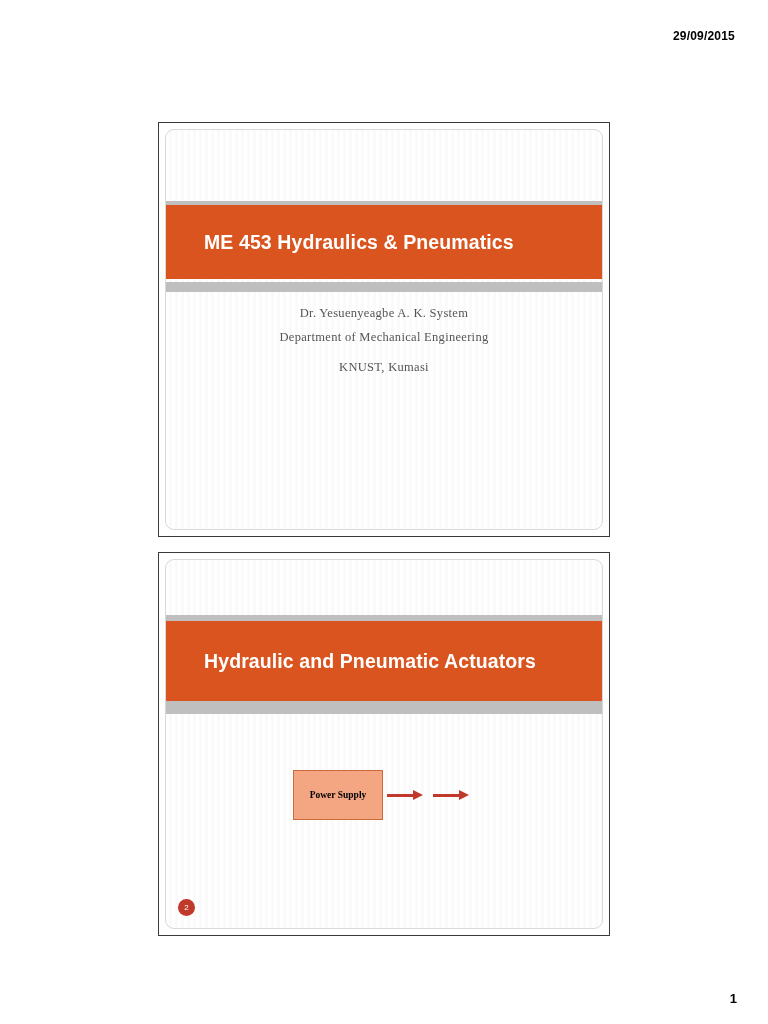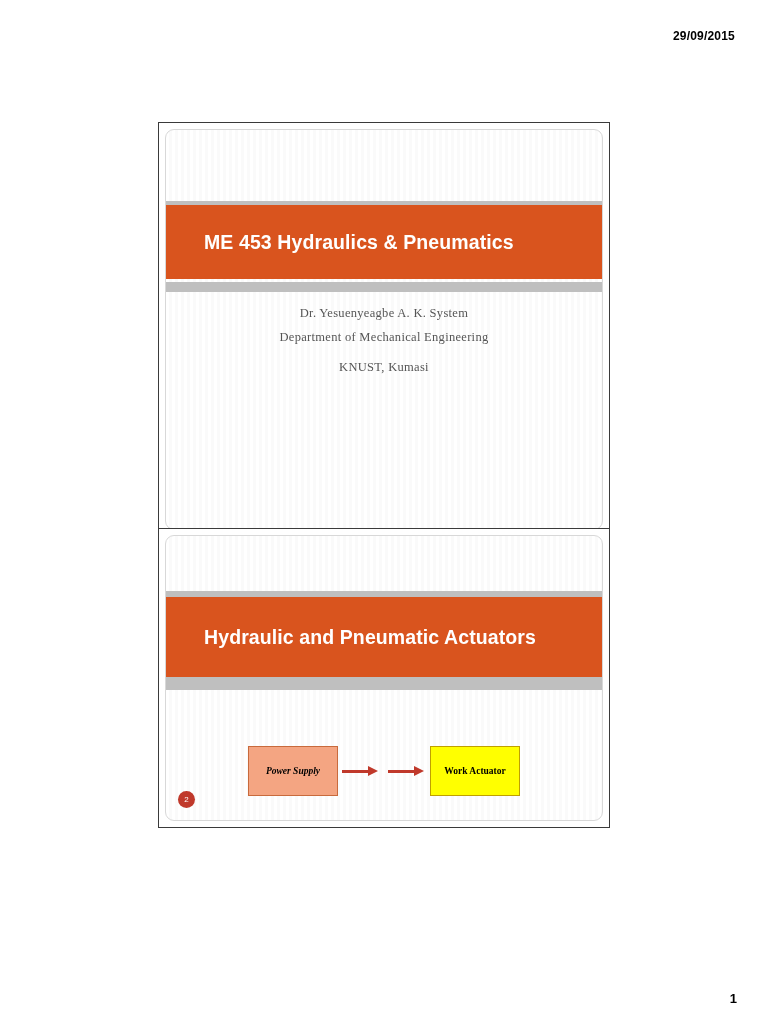--- a/index.html
+++ b/index.html
@@ -39,21 +39,21 @@
   .slide {
     position: absolute;
     left: 158px;
     width: 452px;
     border: 1px solid #3a3a3a;
     background: #ffffff;
     box-sizing: border-box;
     overflow: hidden;
   }
   .slide-1 { top: 122px; height: 415px; }
-  .slide-2 { top: 528px; height: 300px; padding-left: 37px; }
+  .slide-2 { top: 552px; height: 384px; padding-left: 37px; }
 
   
   .slide-inner {
     position: absolute;
     left: 6px;
     top: 6px;
     right: 6px;
     bottom: 6px;
     border: 1px solid #d8d8d8;
     border-radius: 9px;
@@ -133,21 +133,20 @@
     text-align: center;
     font-family: "Liberation Serif", serif;
     font-size: 9.5px;
     font-weight: bold;
     color: #000000;
     box-sizing: border-box;
   }
   .box-power {
     background: #f4a582;
     border: 1px solid #c86a3c;
-    font-style: italic;
   }
   .box-control {
     background: #ee8f68;
     border: 1px solid #c86a3c;
   }
   .box-actuator {
     background: #ffff00;
     border: 1px solid #bfa000;
   }
 
@@ -220,20 +219,19 @@
     <div class="diagram">
       <div class="box box-power">Power Supply</div>
       <div class="arrow">
         <div class="shaft"></div>
           <div class="head"></div>
       </div>
       <div class="arrow">
         <div class="shaft"></div>
           <div class="head"></div>
       </div>
-      <div class="box box-actuator">Work Actuator</div>
     </div>
 
     <div class="slide-badge">2</div>
   </div>
 </div>
 
 <div class="page-number">1</div>
 
 </body></html>

